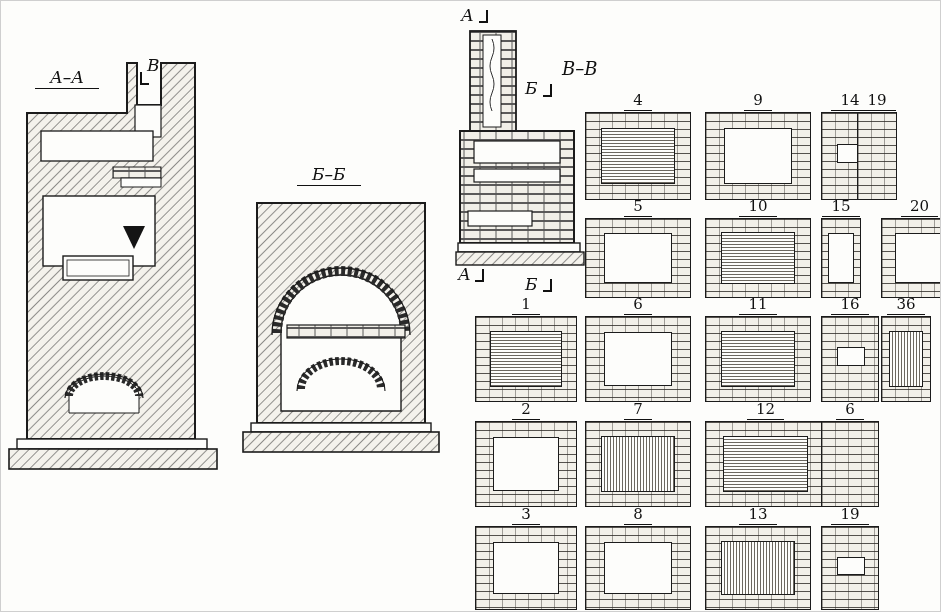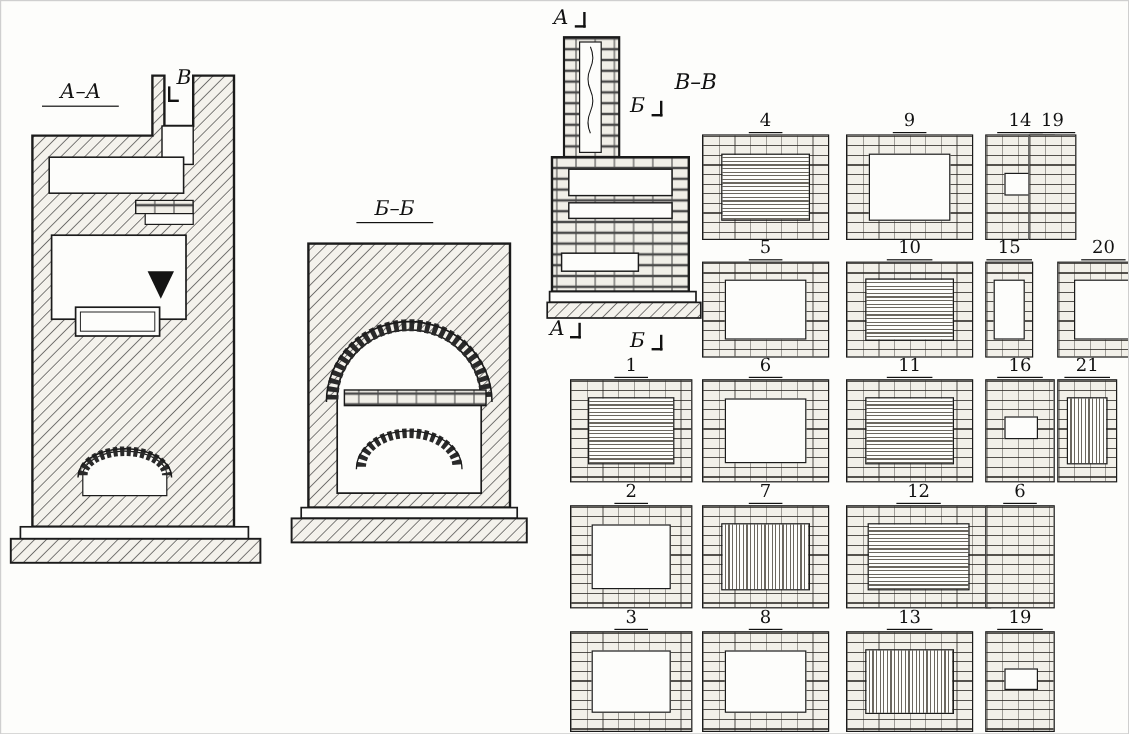--- a/index.html
+++ b/index.html
@@ -186,15 +186,15 @@
 
 <div class="plan" style="left:856px;top:92px;width:40px">
   <div class="plan-num"><span>19</span></div>
   <div class="plan-body v-filled" style="height:88px"></div>
 </div>
 <div class="plan" style="left:880px;top:198px;width:77px">
   <div class="plan-num"><span>20</span></div>
   <div class="plan-body v-open" style="height:80px"></div>
 </div>
 <div class="plan" style="left:880px;top:296px;width:50px">
-  <div class="plan-num"><span>21</span></div>
+  <div class="plan-num"><span>36</span></div>
   <div class="plan-body v-vlines" style="height:86px"></div>
 </div>
 
 </body></html>

